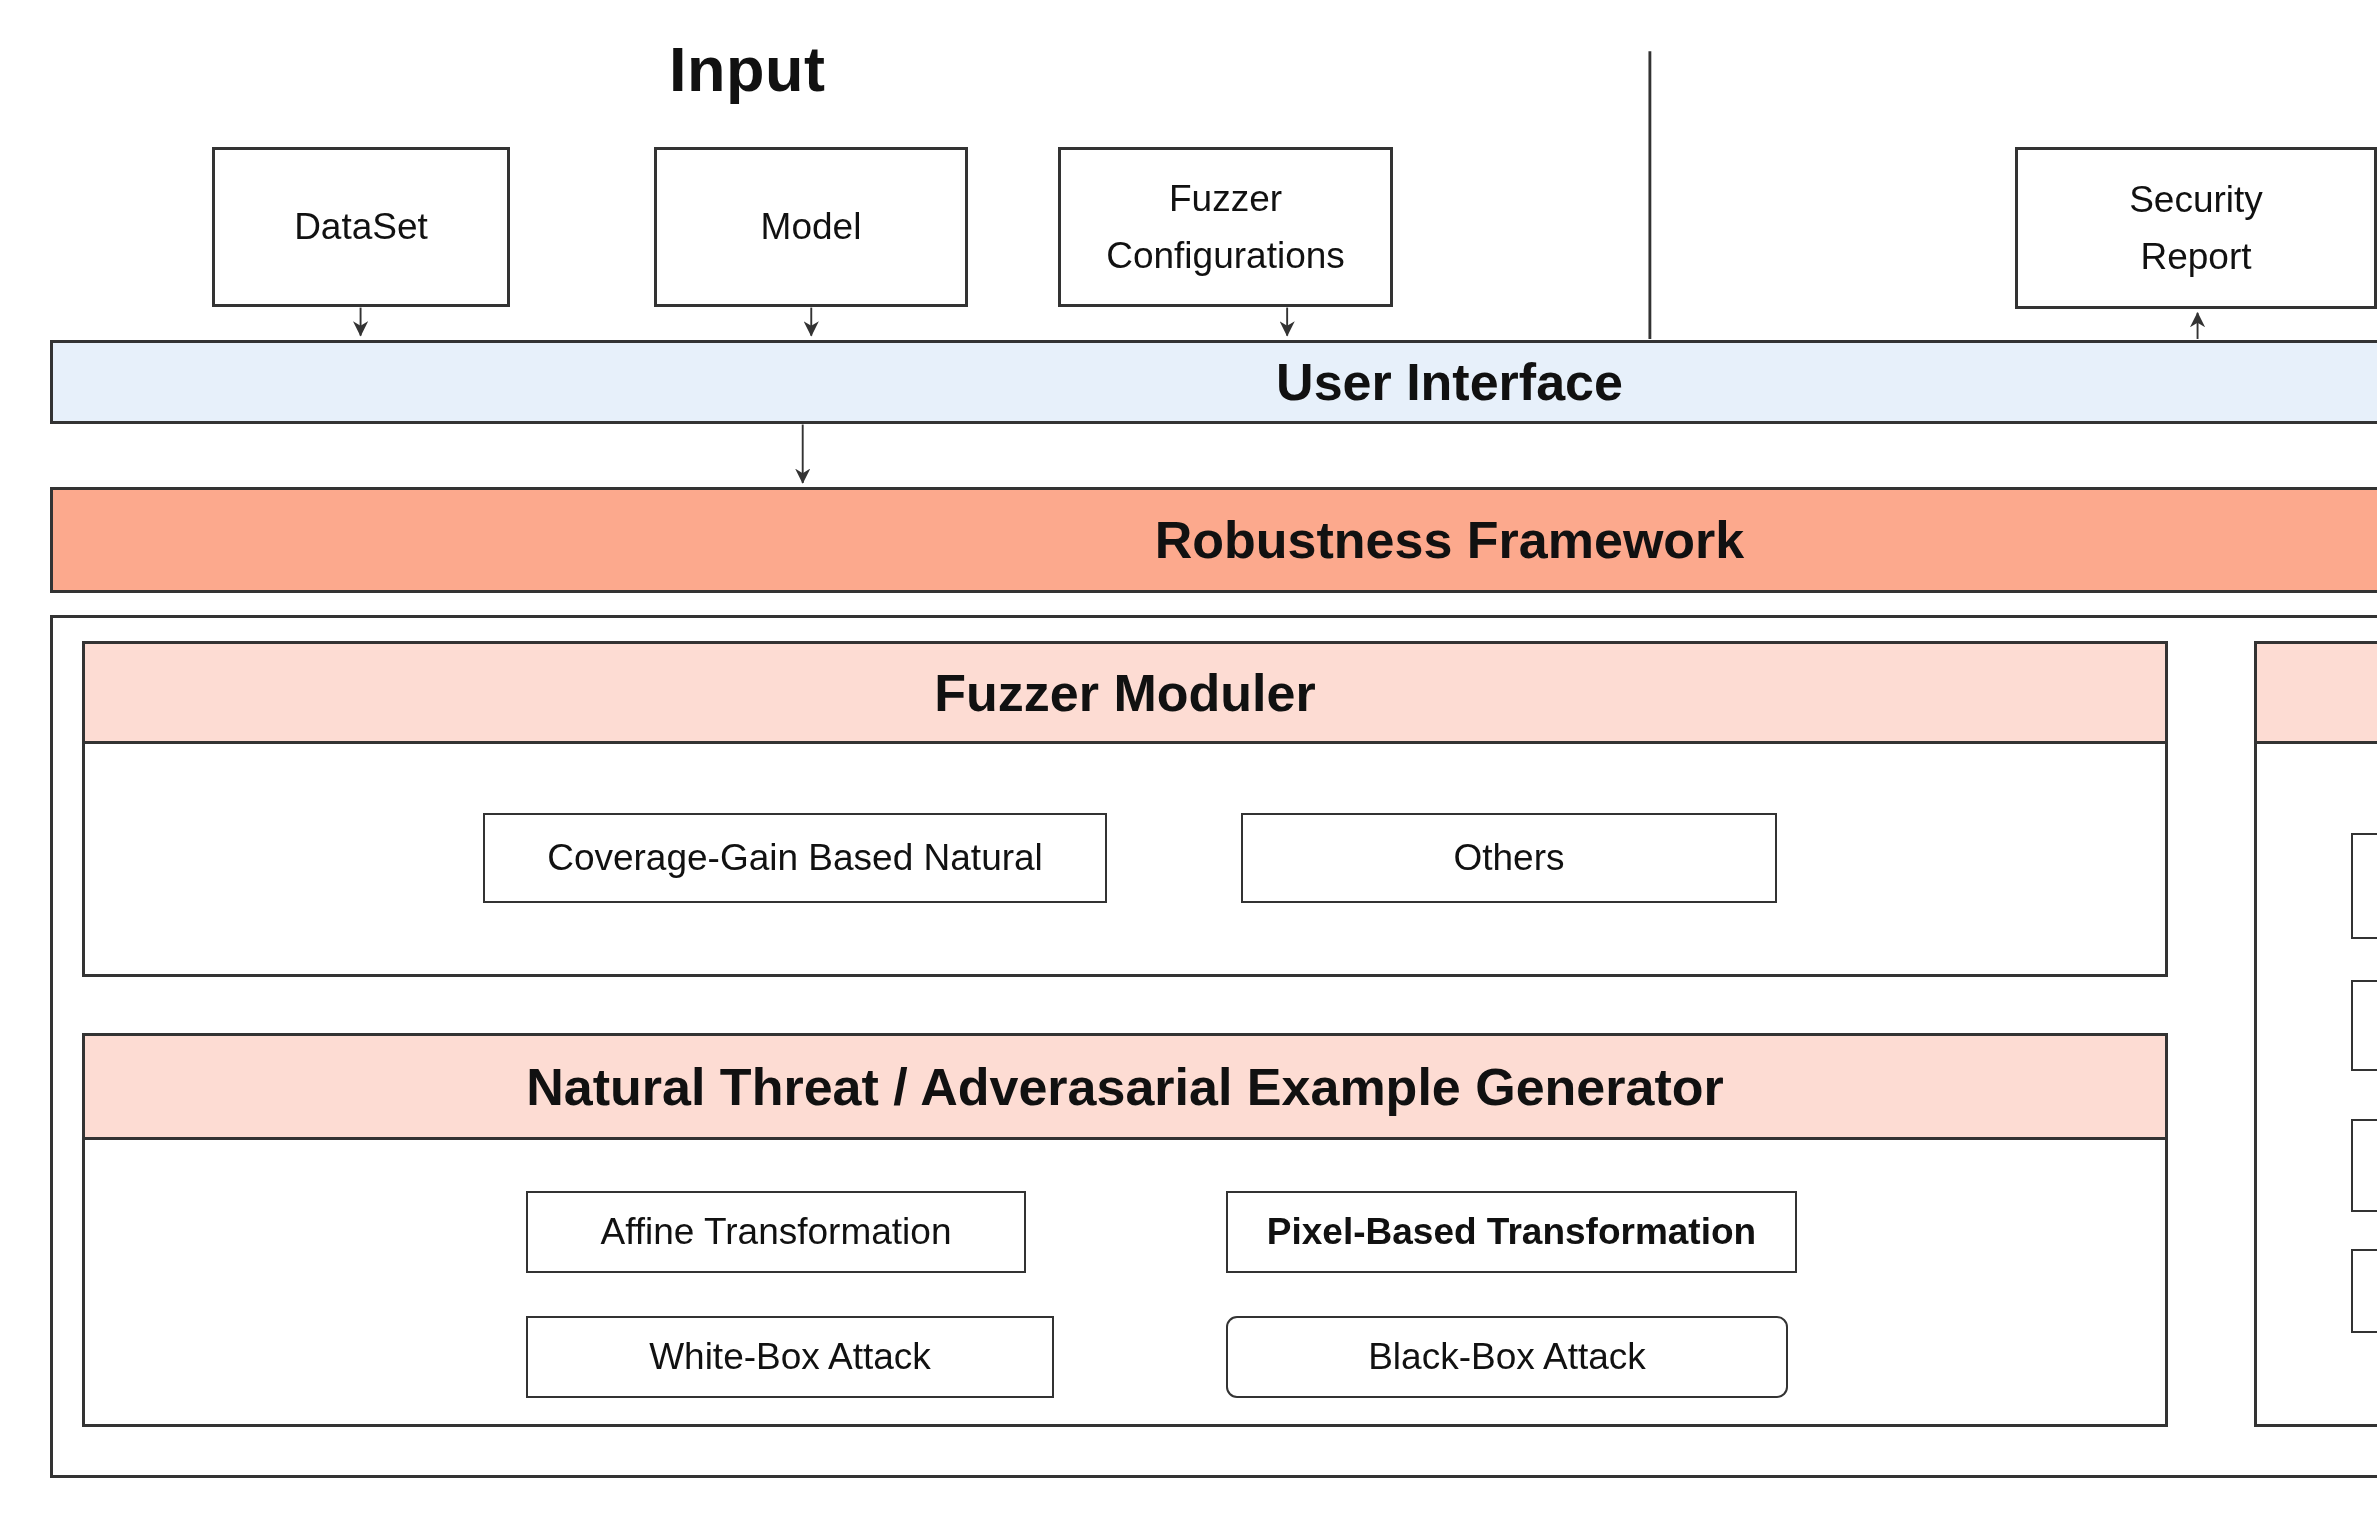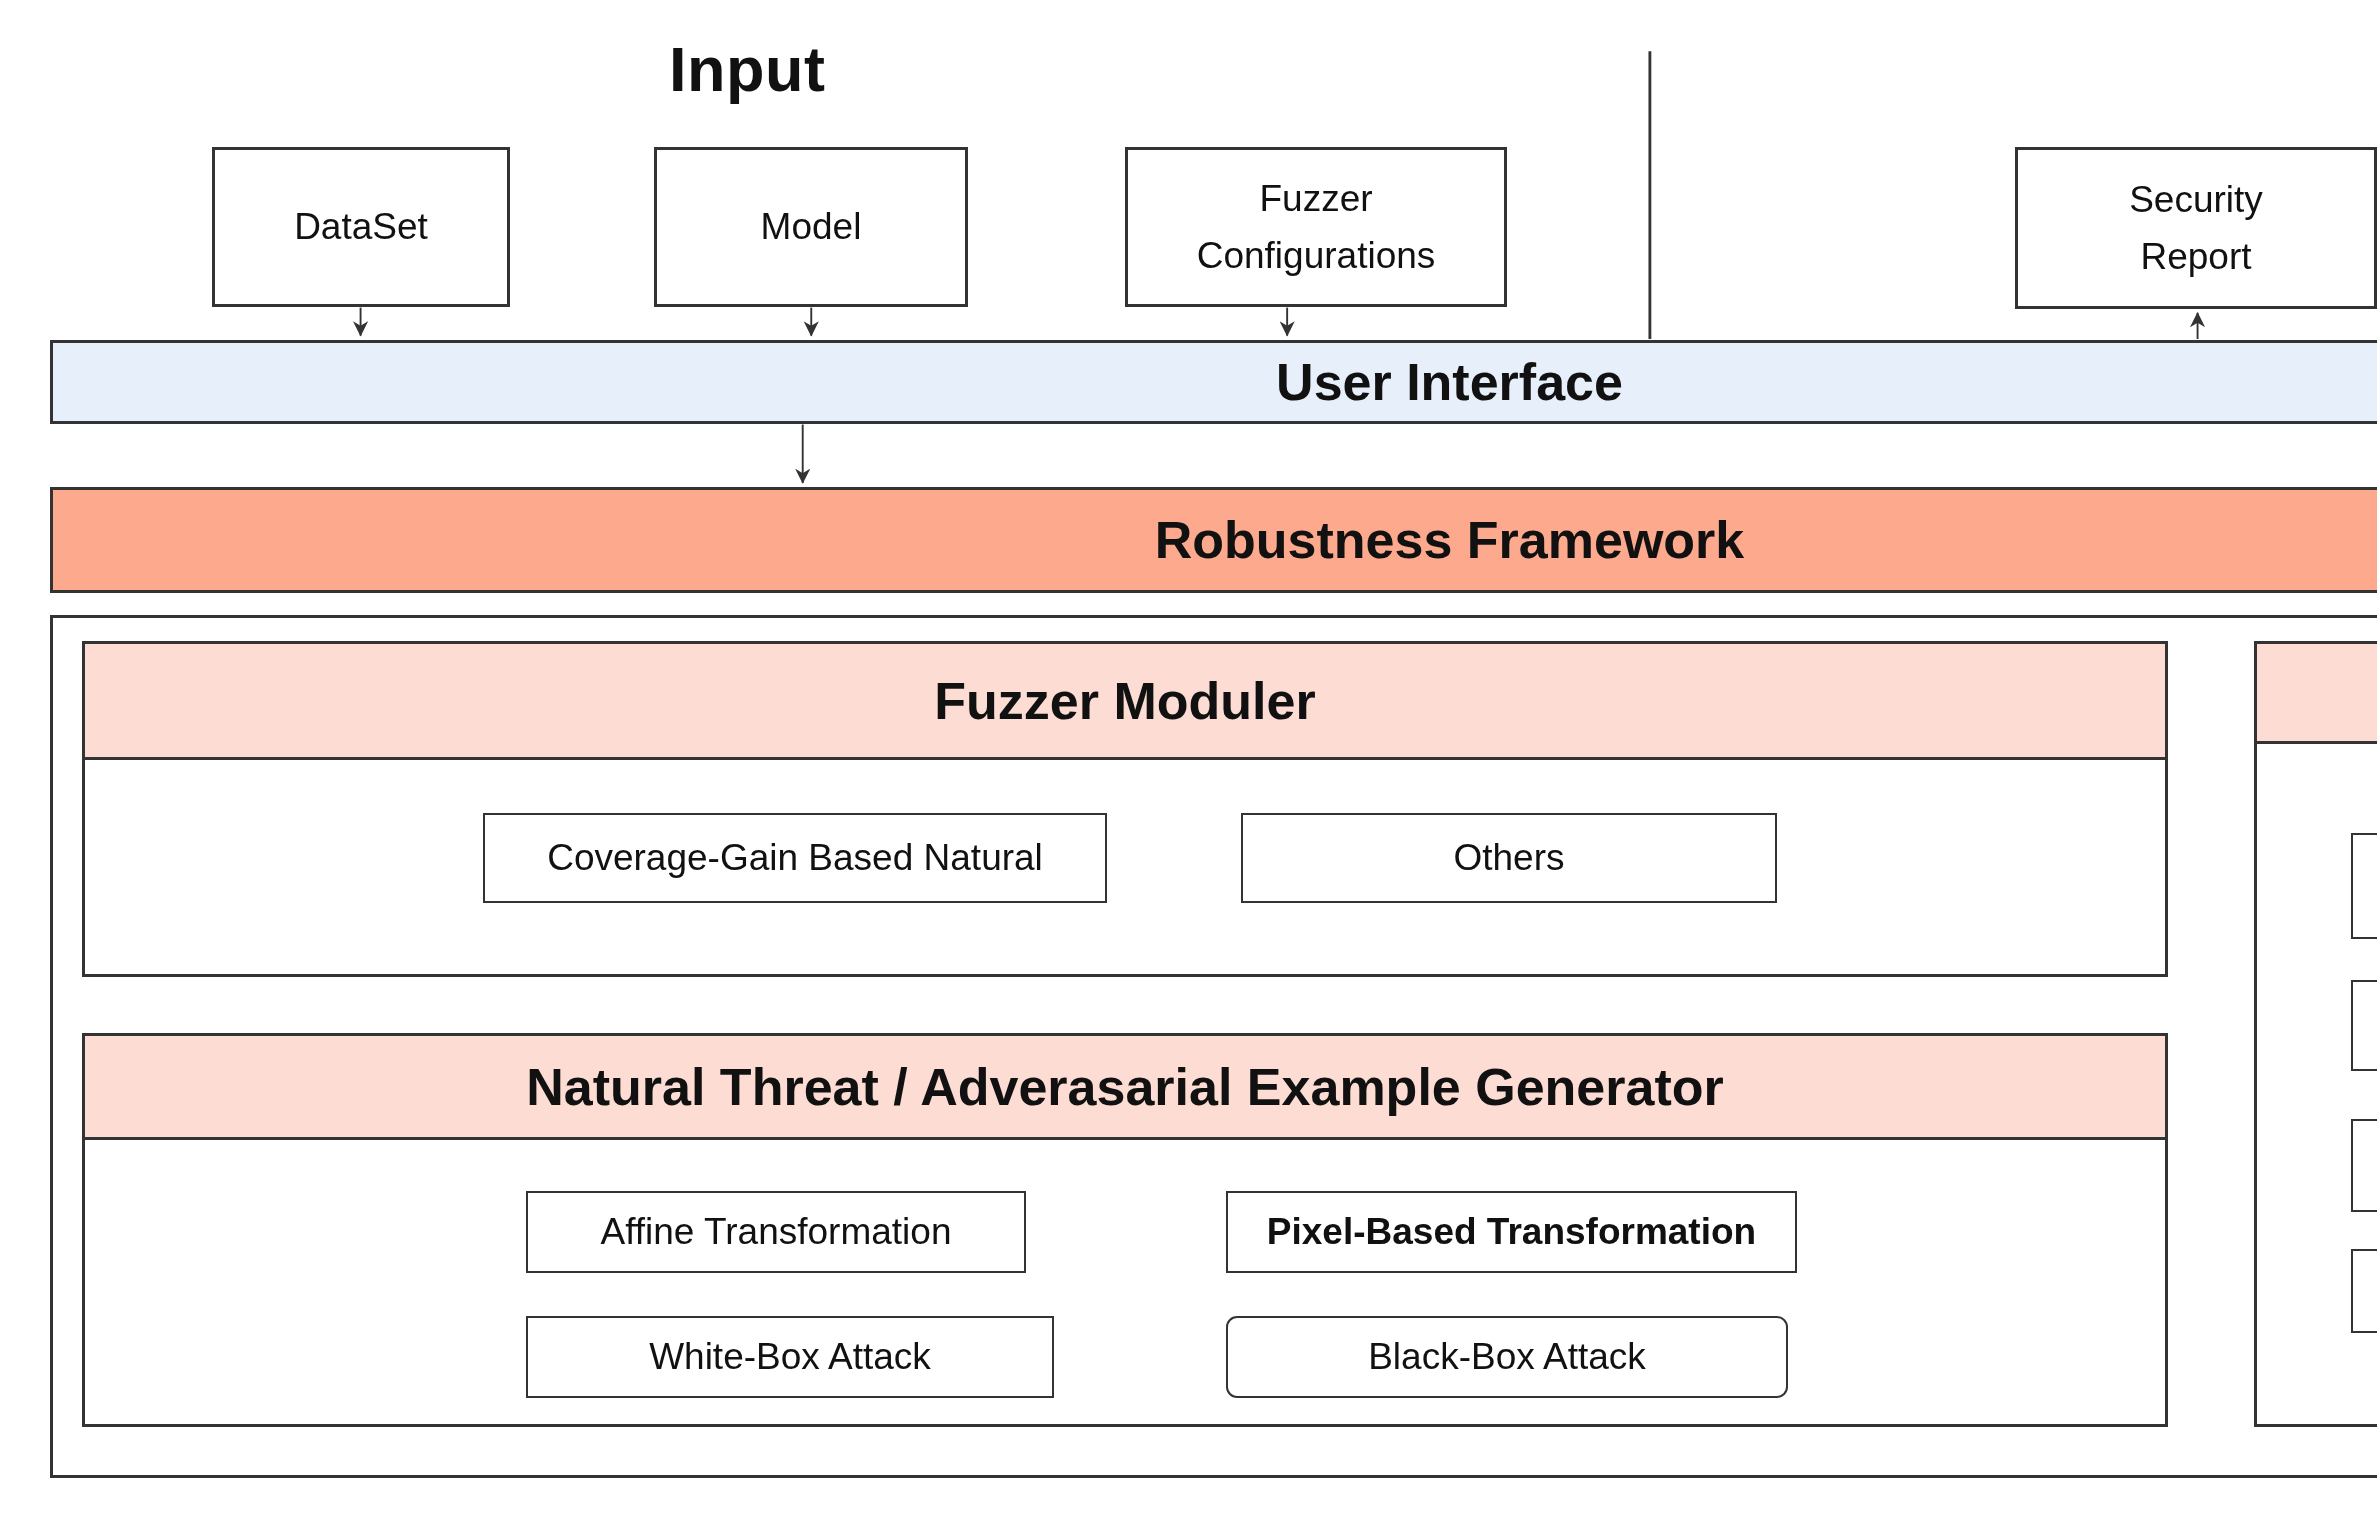--- a/index.html
+++ b/index.html
@@ -21,35 +21,35 @@
   .subbox{background:#ffffff;border:2.9px solid #333333;display:flex;align-items:center;justify-content:center;
        text-align:center;font-size:37px;line-height:1.4;color:#111;}
 
   
   #h-input{left:669px;top:33px;width:285px;}
   #h-output{left:2043px;top:33px;width:285px;}
 
   
   #b-dataset{left:212px;top:147px;width:298px;height:160px;}
   #b-model{left:654px;top:147px;width:314px;height:160px;}
-  #b-fuzzcfg{left:1125px;top:147px;width:382px;height:160px;text-align:center;}
+  #b-fuzzcfg{left:1058px;top:147px;width:335px;height:160px;text-align:center;}
   #b-fuzzcfg span{max-width:285px;}
   #b-secreport{left:2015px;top:147px;width:362px;height:162px;}
   #b-secreport span{max-width:204px;}
 
   
   #bar-ui{left:50px;top:340px;width:2799px;height:84px;background:#E7F0FA;}
   #bar-rf{left:50px;top:487px;width:2799px;height:106px;background:#FCA98D;}
 
   
   #outer{left:50px;top:615px;width:2799px;height:863px;background:#ffffff;border:3.8px solid #333333;}
 
   
   #sec-fm{left:82px;top:641px;width:2086px;height:336px;}
-  #sec-fm .section-header{height:116px;}
+  #sec-fm .section-header{height:100px;}
   #b-coverage{left:483px;top:813px;width:624px;height:90px;}
   #b-others-fm{left:1241px;top:813px;width:536px;height:90px;}
 
   
   #sec-gen{left:82px;top:1033px;width:2086px;height:394px;}
   #sec-gen .section-header{height:104px;}
   #b-affine{left:526px;top:1191px;width:500px;height:82px;}
   #b-pixel{left:1226px;top:1191px;width:571px;height:82px;font-weight:bold;}
   #b-whitebox{left:526px;top:1316px;width:528px;height:82px;}
   #b-blackbox{left:1226px;top:1316px;width:562px;height:82px;border-radius:11px;}

